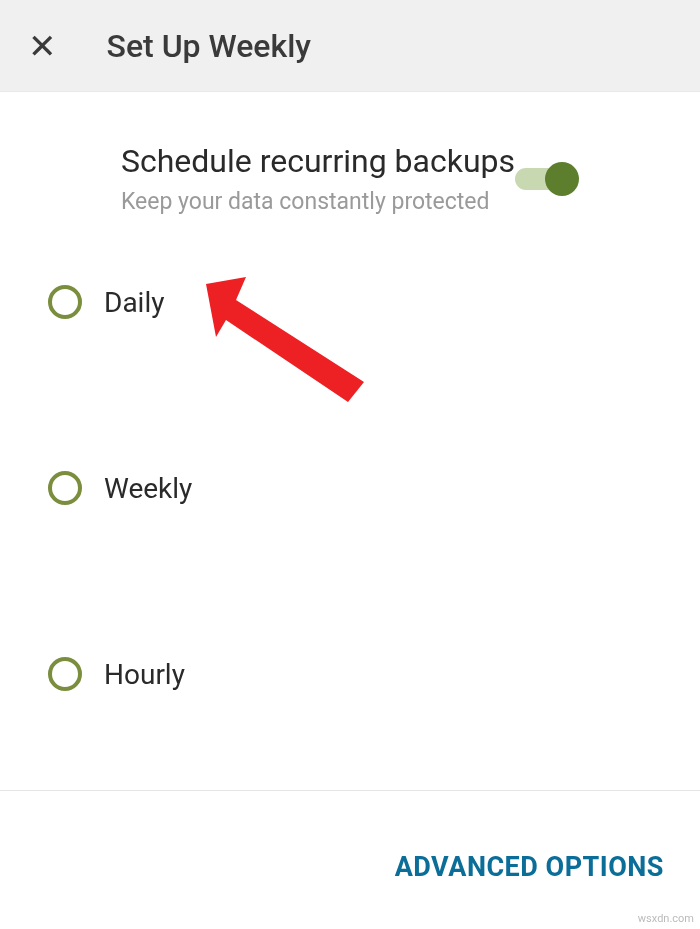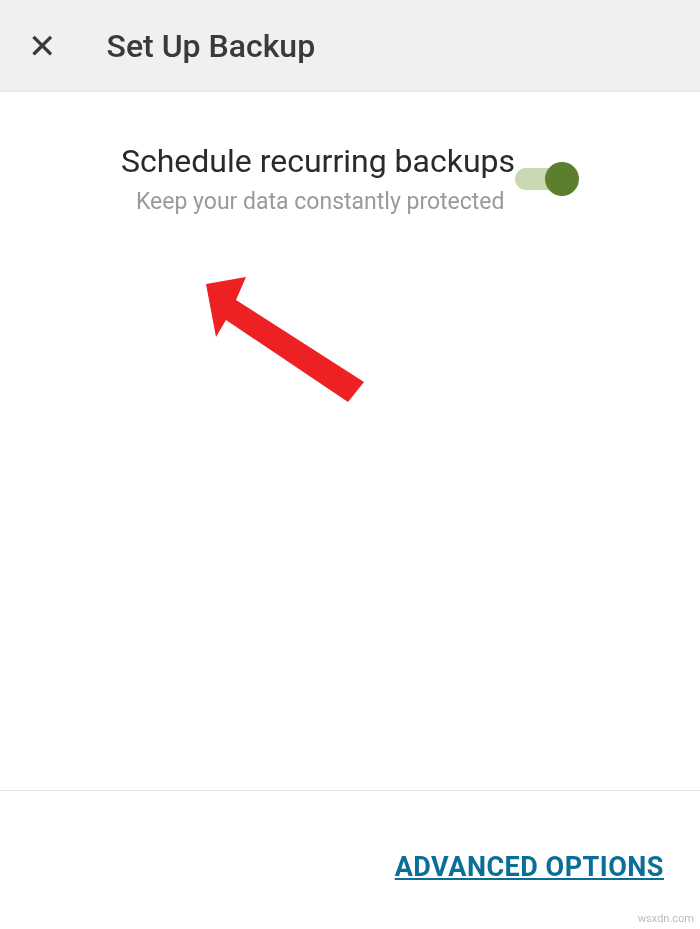--- a/index.html
+++ b/index.html
@@ -42,21 +42,20 @@
     }
     .schedule-title {
       font-size: 32px;
       color: #2a2a2a;
       font-weight: 400;
     }
     .schedule-sub {
       font-size: 23px;
       color: #9a9a9a;
       margin-top: 8px;
-      margin-left: 15px;
     }
     .toggle {
       width: 64px;
       height: 36px;
       position: relative;
       cursor: pointer;
     }
     .toggle-track {
       position: absolute;
       width: 48px;
@@ -111,21 +110,20 @@
       position: absolute;
       right: 36px;
       bottom: 46px;
     }
     .adv-options {
       font-size: 27px;
       font-weight: 700;
       color: #0b6e99;
       letter-spacing: 0.5px;
       cursor: pointer;
-      text-decoration: underline;
     }
     .arrow {
       position: absolute;
       left: 196px;
       top: 272px;
       pointer-events: none;
     }
     .watermark {
       position: absolute;
       right: 6px;
@@ -133,35 +131,49 @@
       font-size: 11px;
       color: #bbbbbb;
       margin-top: 35px;
     }
   </style>
 </head>
 <body>
 
 <div class="header">
   <div class="close-x">✕</div>
-  <div class="header-title">Set Up Backup</div>
+  <div class="header-title">Set Up Weekly</div>
 </div>
 
 <div class="content">
   <div class="schedule-row">
     <div>
       <div class="schedule-title">Schedule recurring backups</div>
       <div class="schedule-sub">Keep your data constantly protected</div>
     </div>
     <div class="toggle">
       <div class="toggle-track"></div>
       <div class="toggle-knob"></div>
     </div>
   </div>
 
+  <div class="options">
+    <div class="option">
+      <div class="radio"></div>
+      <div class="option-label">Daily</div>
+    </div>
+    <div class="option">
+      <div class="radio"></div>
+      <div class="option-label">Weekly</div>
+    </div>
+    <div class="option">
+      <div class="radio"></div>
+      <div class="option-label">Hourly</div>
+    </div>
+  </div>
 </div>
 
 <div class="divider"></div>
 
 <div class="footer">
   <div class="adv-options">ADVANCED OPTIONS</div>
 </div>
 
 <svg class="arrow" width="180" height="140">
   <defs></defs>

